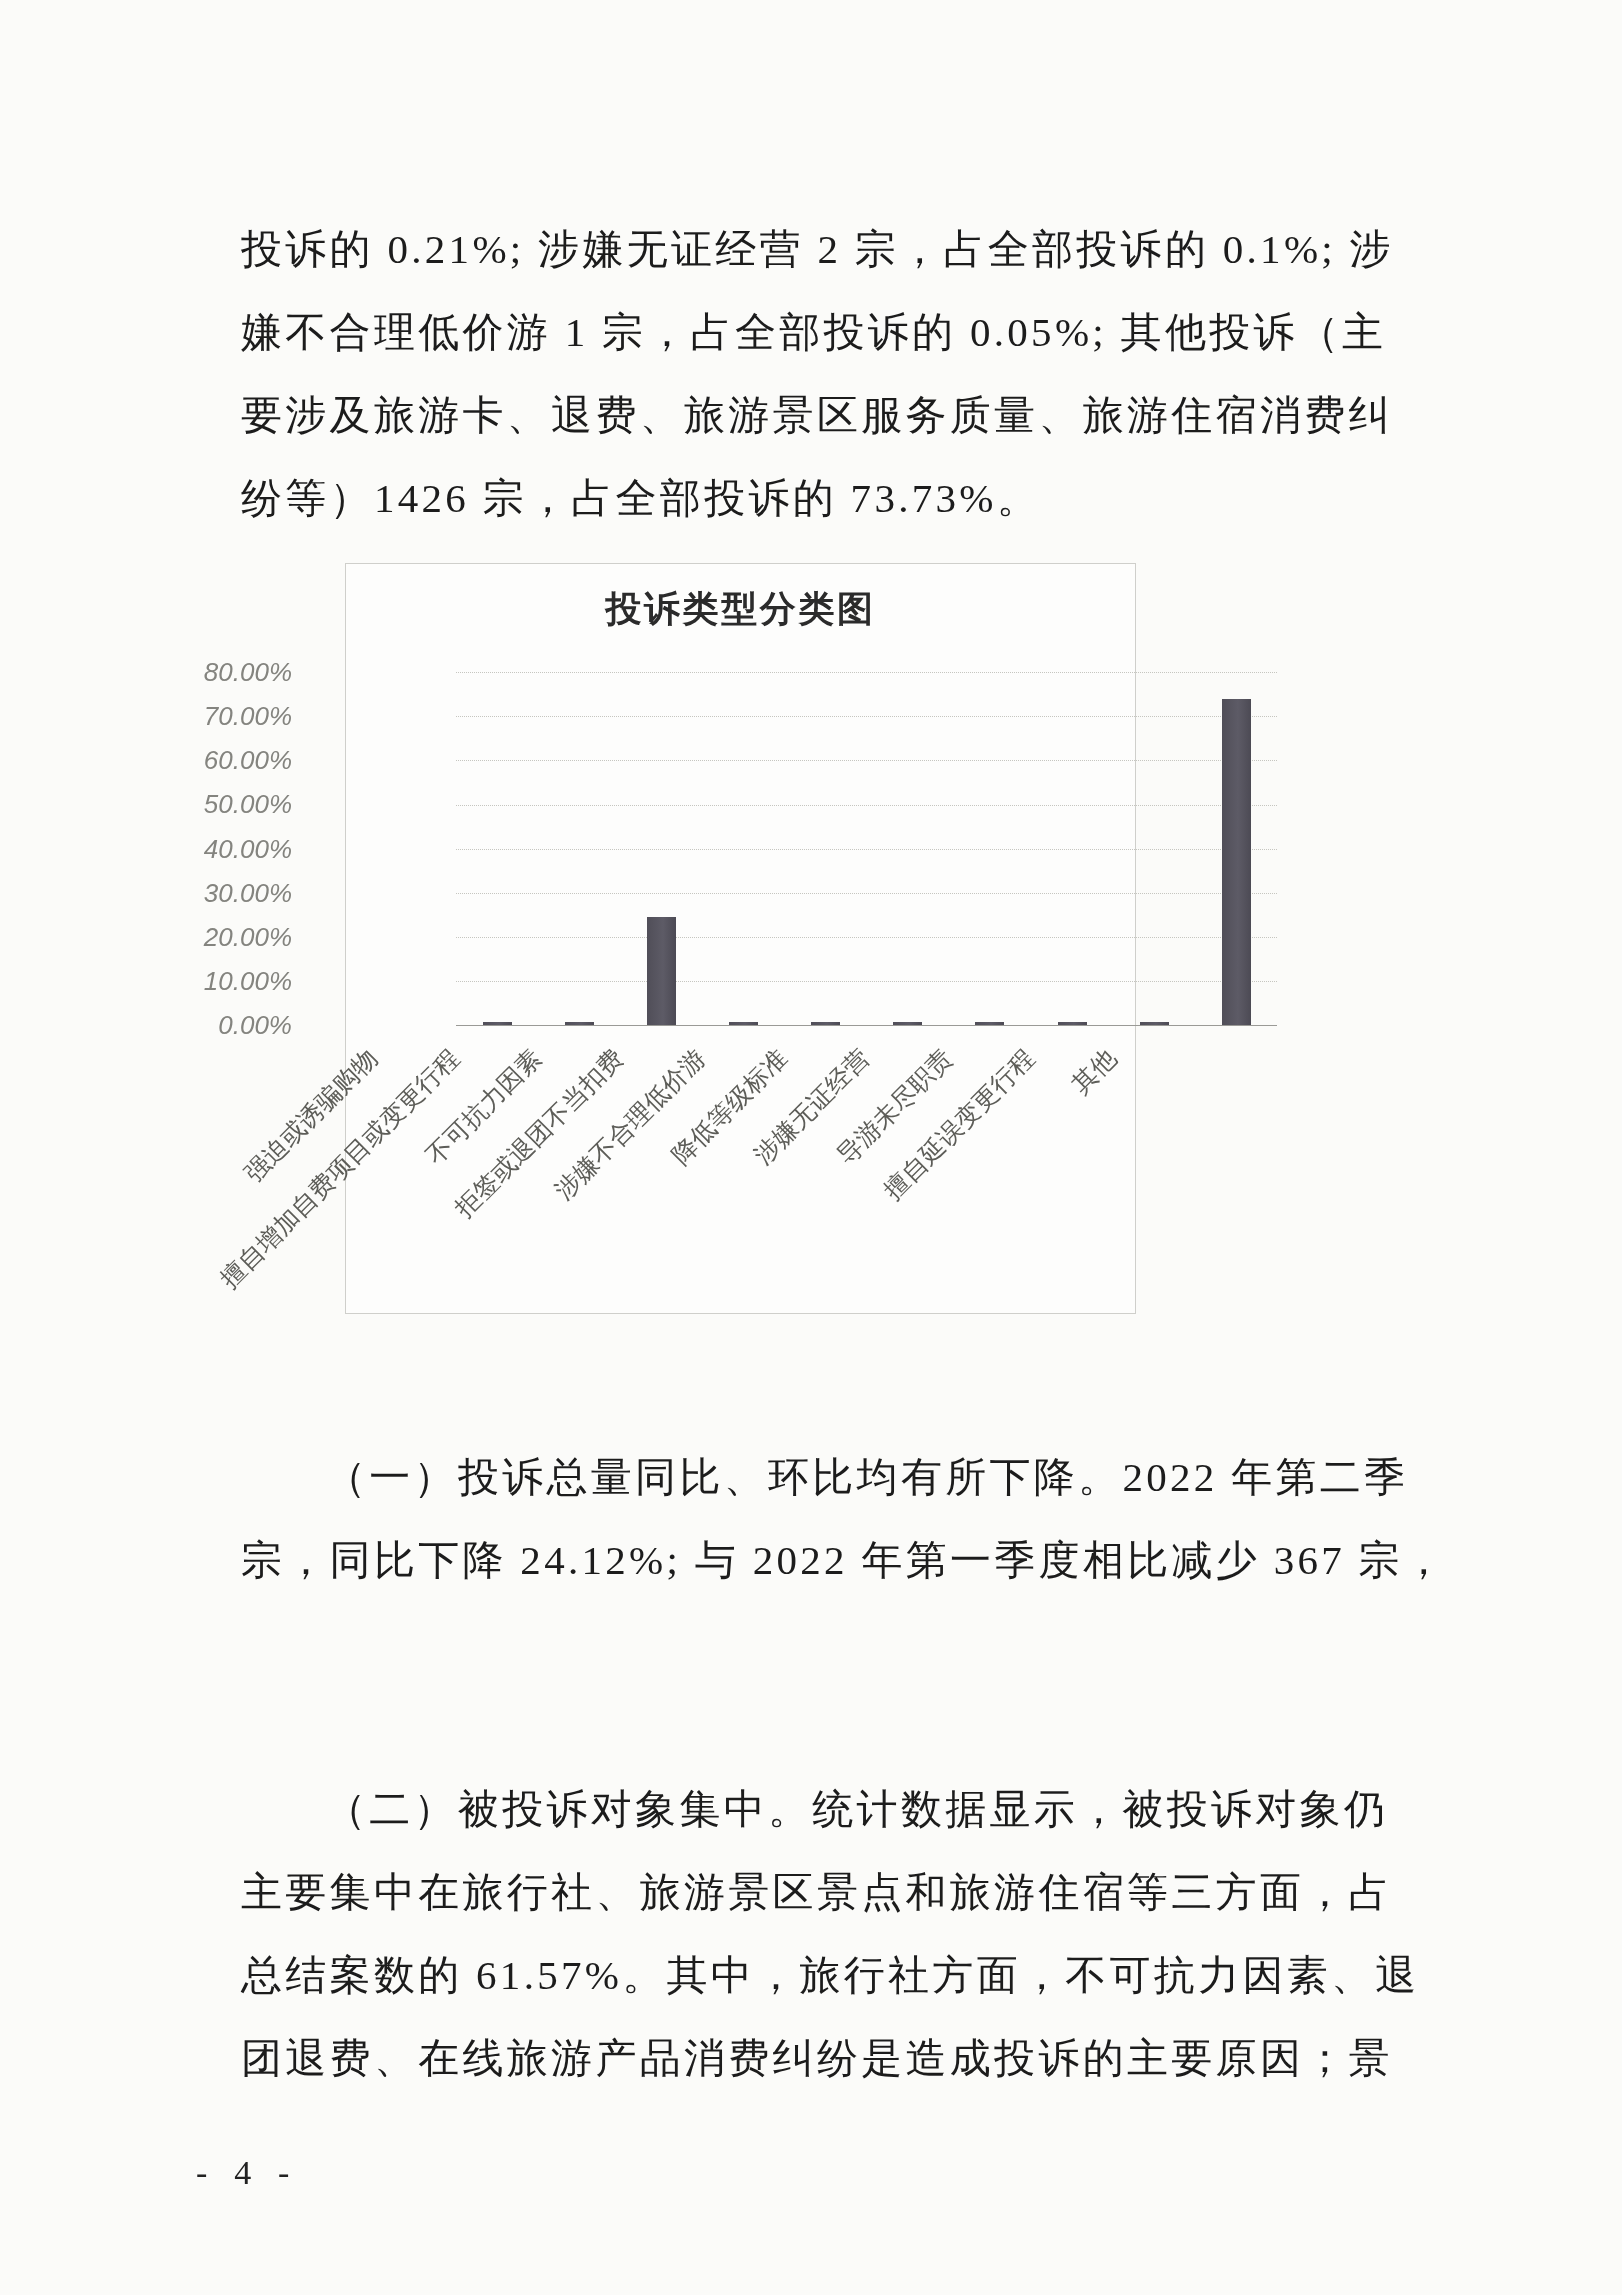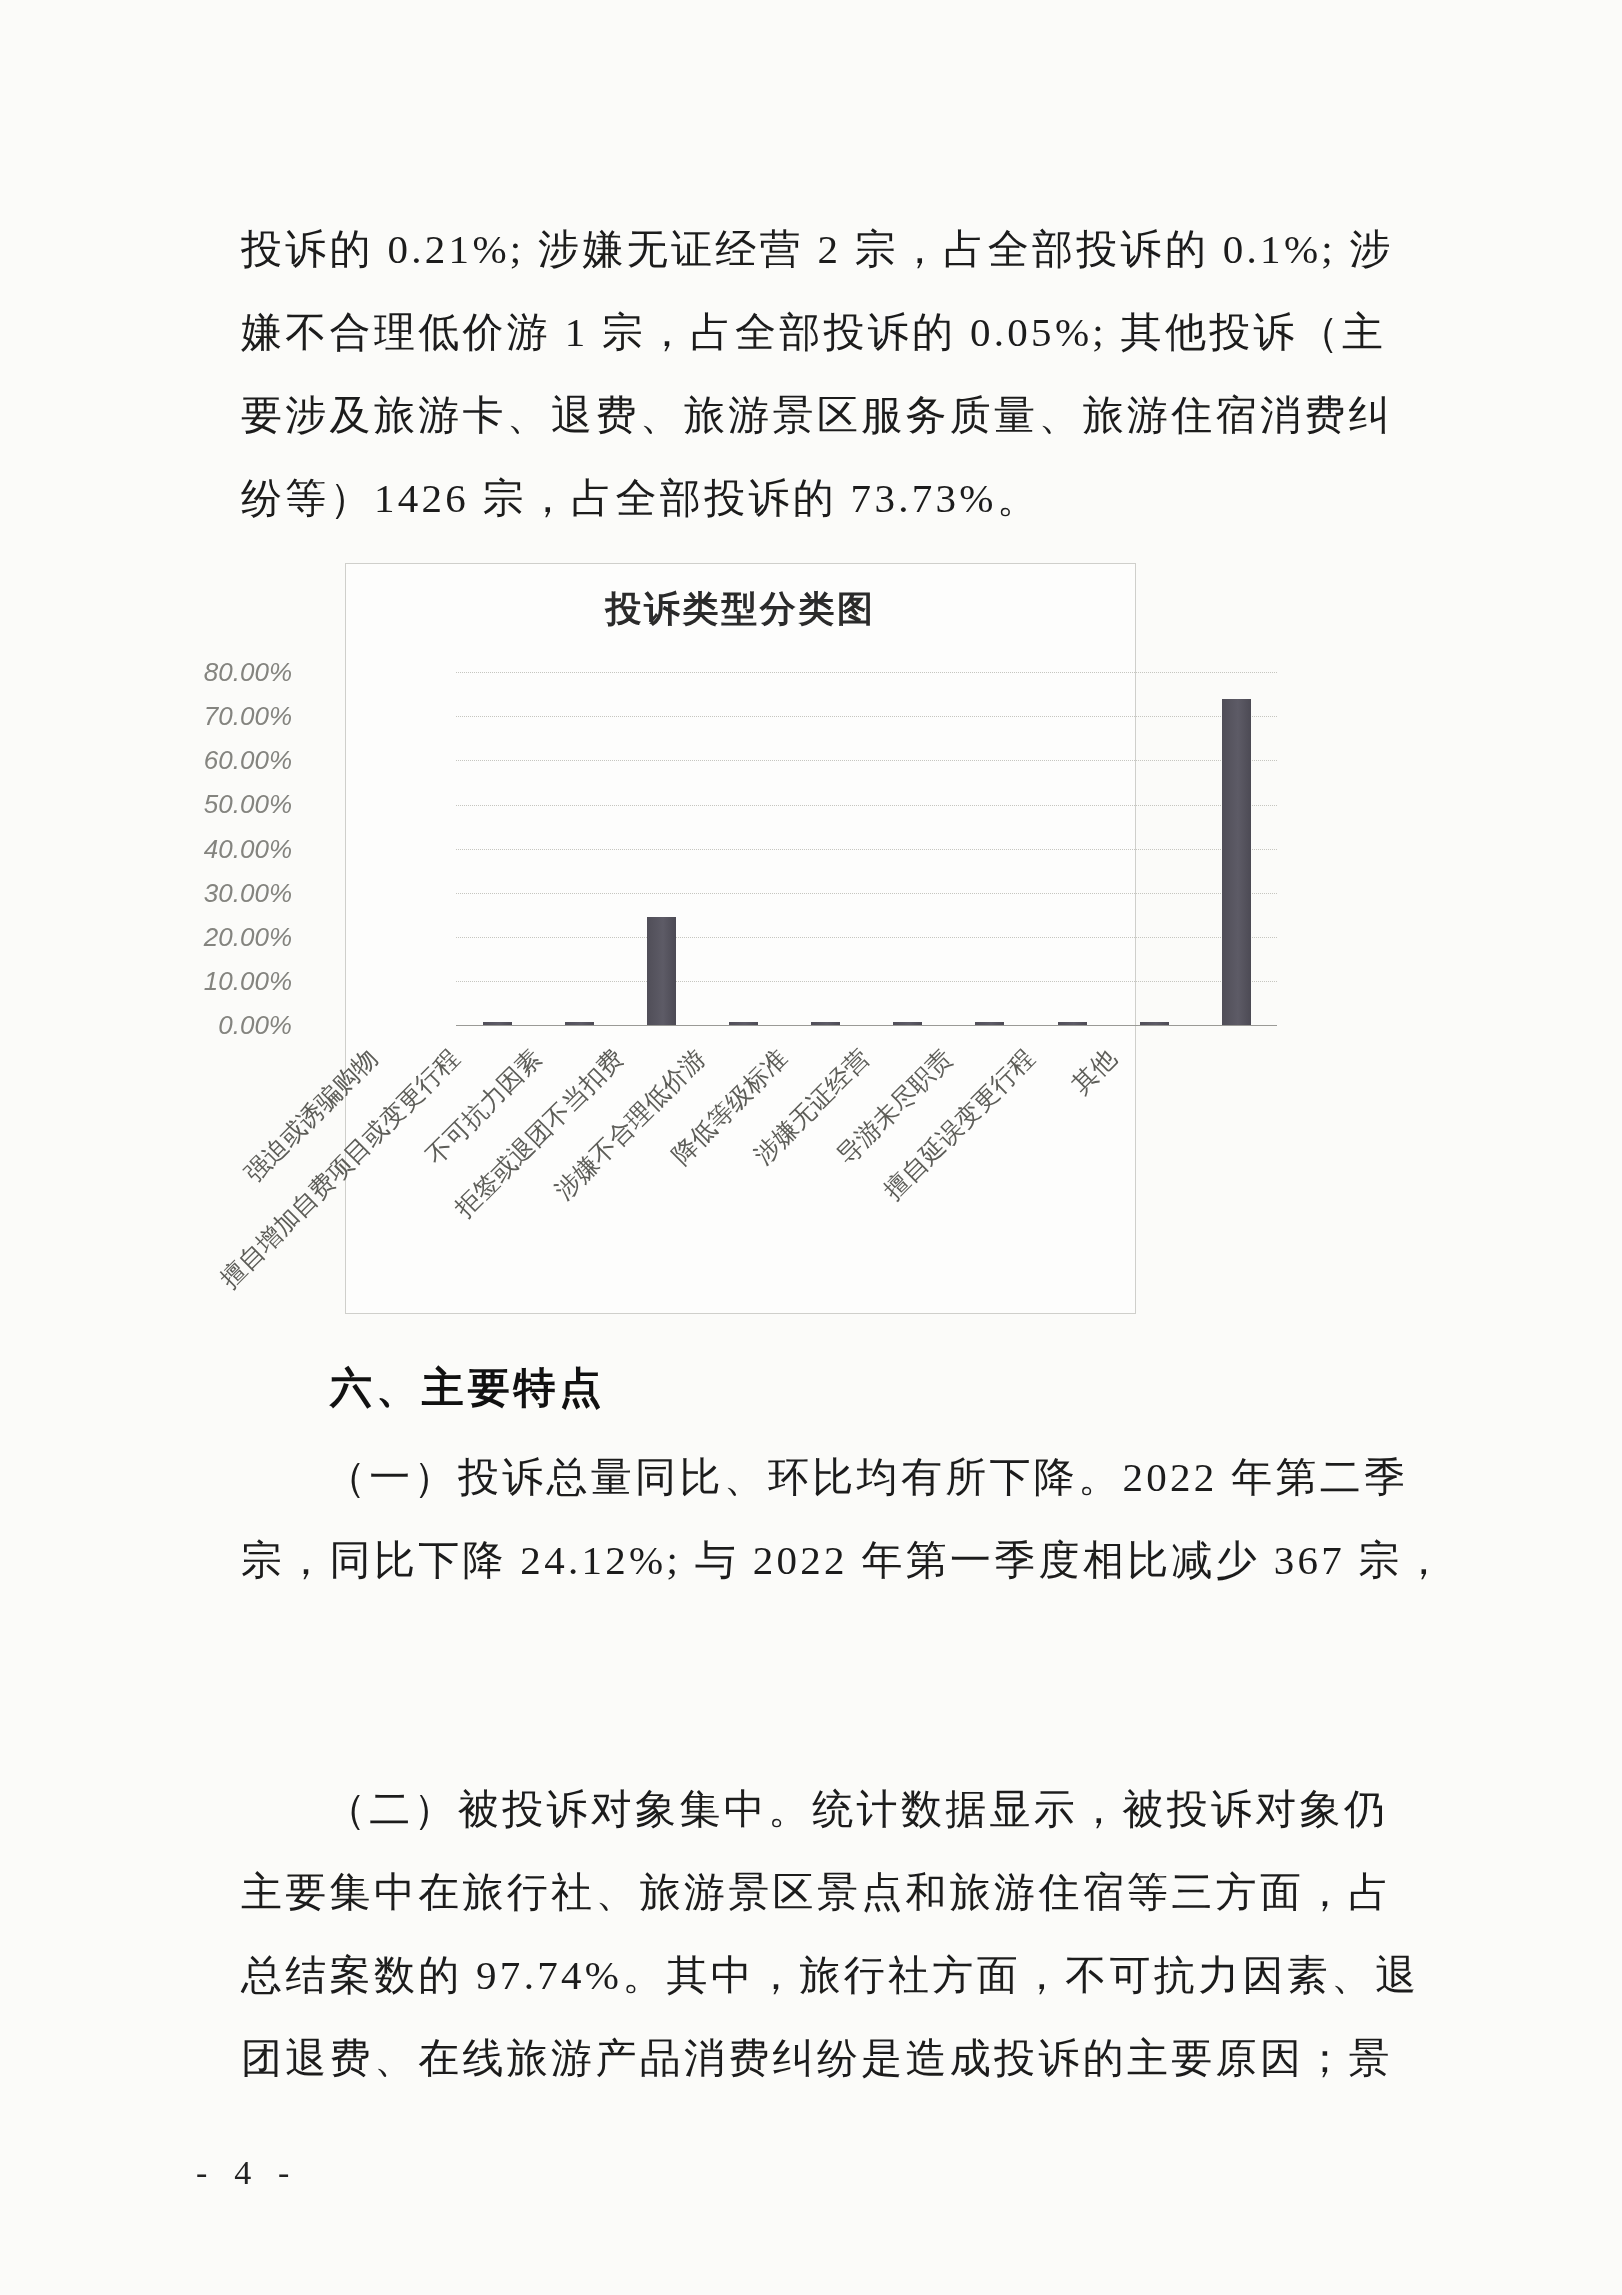--- a/index.html
+++ b/index.html
@@ -138,30 +138,29 @@
         <div class="xlabel" style="top: 478px; right: 528px;">拒签或退团不当扣费</div>
         <div class="xlabel" style="top: 478px; right: 446px;">涉嫌不合理低价游</div>
         <div class="xlabel" style="top: 478px; right: 364px;">降低等级标准</div>
         <div class="xlabel" style="top: 478px; right: 282px;">涉嫌无证经营</div>
         <div class="xlabel" style="top: 478px; right: 199px;">导游未尽职责</div>
         <div class="xlabel" style="top: 478px; right: 117px;">擅自延误变更行程</div>
         <div class="xlabel" style="top: 478px; right: 35px;">其他</div>
       </div>
   </div>
 
-  <div class="heading">六、主要特点</div>
 
   <div class="textblock" style="top:1436px;">
     <div class="line indent">（一）投诉总量同比、环比均有所下降。2022 年第二季</div>
     <div class="line">宗，同比下降 24.12%; 与 2022 年第一季度相比减少 367 宗，</div>
   </div>
 
   <div class="textblock" style="top:1768px;">
     <div class="line indent">（二）被投诉对象集中。统计数据显示，被投诉对象仍</div>
     <div class="line">主要集中在旅行社、旅游景区景点和旅游住宿等三方面，占</div>
-    <div class="line">总结案数的 97.74%。其中，旅行社方面，不可抗力因素、退</div>
+    <div class="line">总结案数的 61.57%。其中，旅行社方面，不可抗力因素、退</div>
     <div class="line">团退费、在线旅游产品消费纠纷是造成投诉的主要原因；景</div>
   </div>
 
   <div class="pagenum">- 4 -</div>
 
 </div>
 
 
 </body></html>

